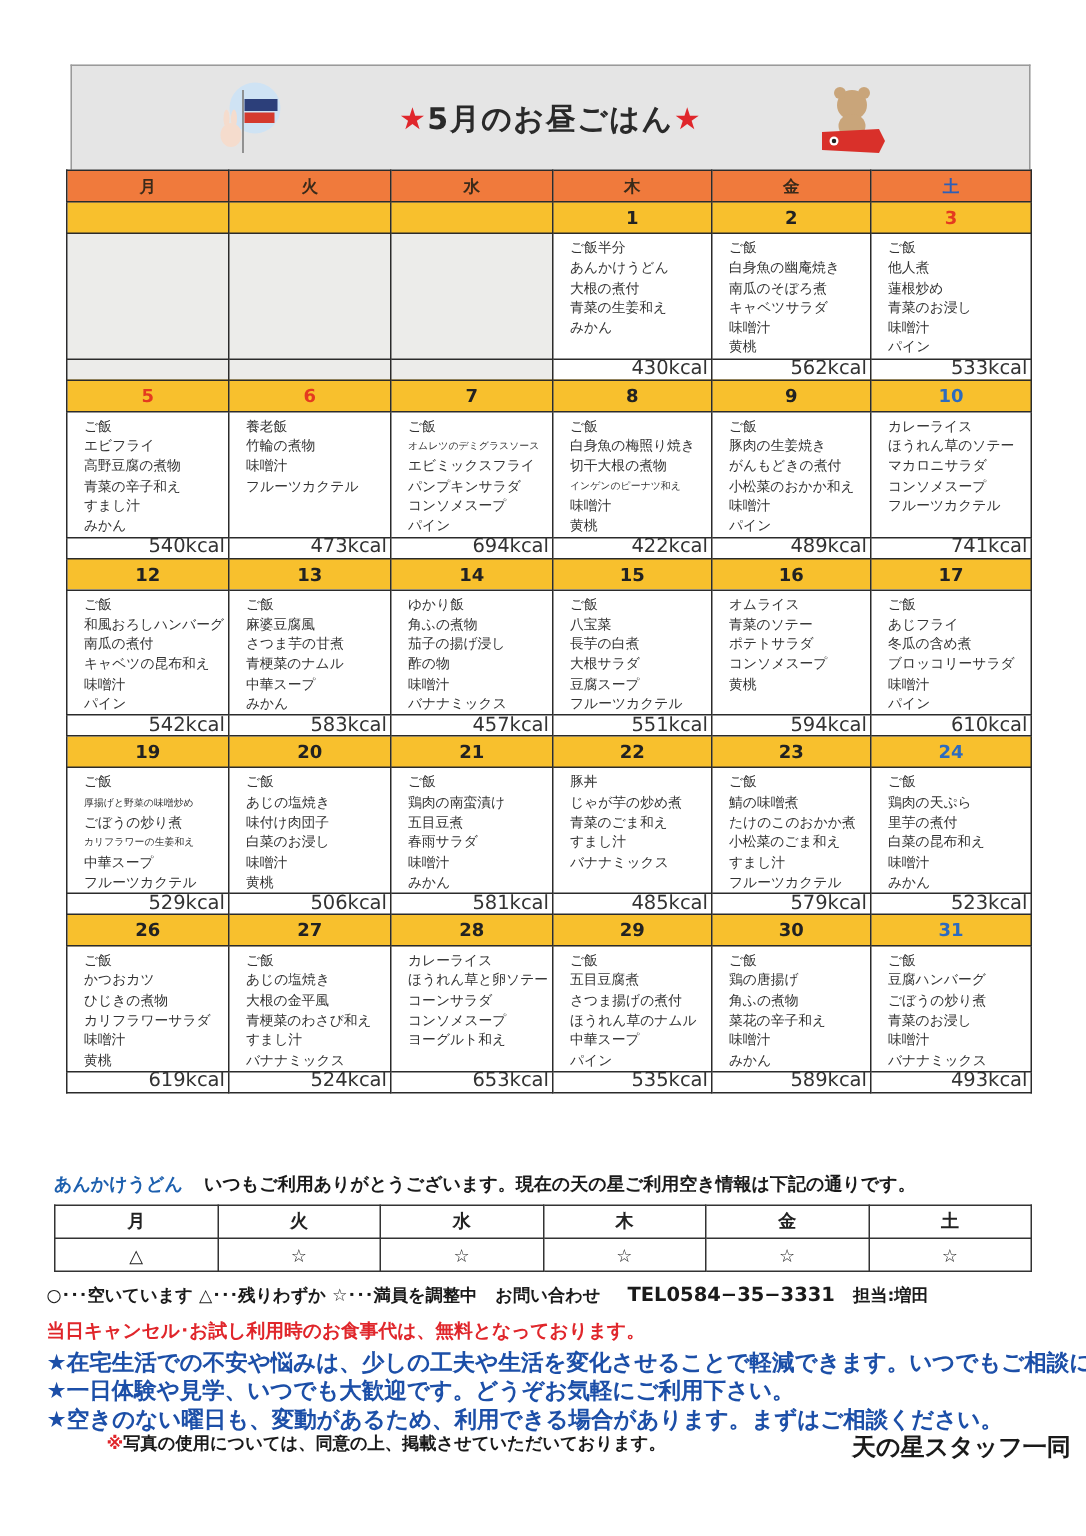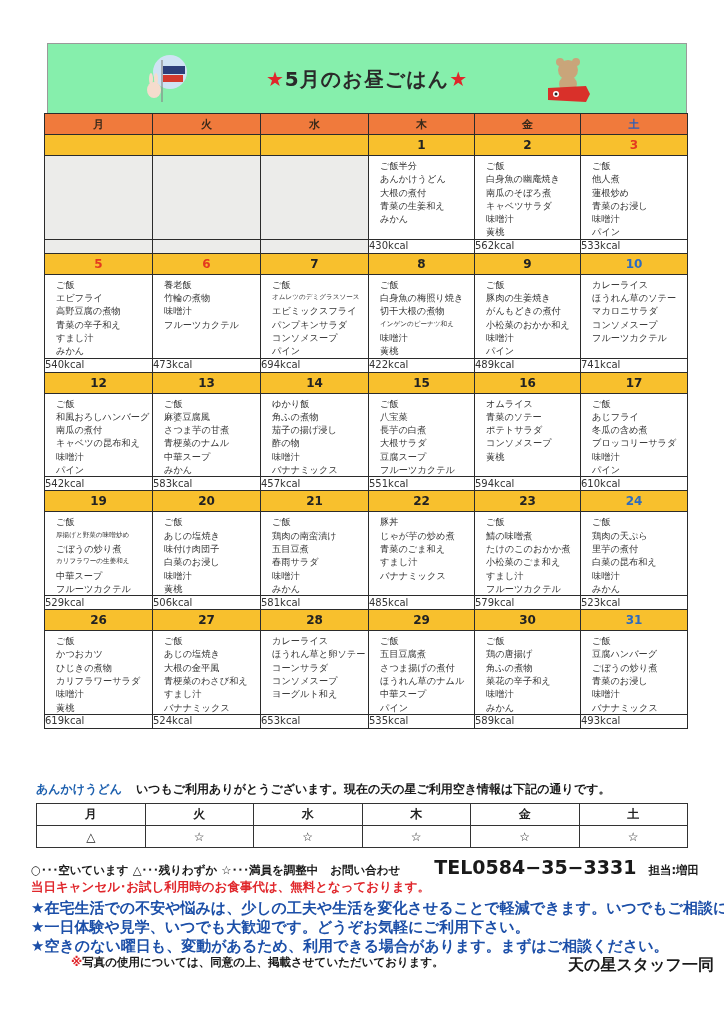--- a/index.html
+++ b/index.html
@@ -1,21 +1,21 @@
 <!DOCTYPE html>
 <html><head>
 <meta charset="utf-8">
 <style>
   * { box-sizing: border-box; margin: 0; padding: 0; }
   html, body { width: 724px; height: 1024px; background: #ffffff; overflow: hidden; }
   body { font-family: "DejaVu Sans", sans-serif; color: #222; position: relative; }
 
   .frame {
     position: absolute; left: 47px; top: 43px; width: 640px; height: 70px;
-    border: 1px solid #9a9a9a; border-bottom: none; background: #86efac;
+    border: 1px solid #9a9a9a; border-bottom: none; background: #e5e5e5;
   }
   .title {
     position: absolute; left: 0; right: 0; top: 22px; text-align: center;
     font-size: 20px; font-weight: bold; color: #2a2a2a; letter-spacing: 1px;
   }
   .title .star { color: #e0262b; }
   .illus-left { position: absolute; left: 92px; top: 6px; width: 55px; height: 55px; }
   .illus-right { position: absolute; left: 492px; top: 8px; width: 55px; height: 55px; }
 
   .calendar {
@@ -35,21 +35,21 @@
   .date-row td.red { color: #e43a1f; }
   .date-row td.blue { color: #2d6bbf; }
   .menu-row td {
     background: #fff; height: 83px; vertical-align: top; padding: 3px 0 0 11px;
     font-size: 9.2px; line-height: 13.3px; color: #333;
   }
   .menu-row td.empty { background: #ececea; }
   .menu-row .item { white-space: nowrap; overflow: hidden; display: block; }
   .menu-row .item.small { font-size: 6.6px; }
   .kcal-row td {
-    background: #fff; height: 14px; font-size: 10px; 
+    background: #fff; height: 14px; font-size: 13px; text-align: right;
     padding-right: 2px; line-height: 12px; color: #333;
   }
   .kcal-row td.empty { background: #ececea; }
 
   .avail-title {
     position: absolute; left: 36px; top: 781px; font-size: 12px; font-weight: bold;
     white-space: nowrap;
   }
   .avail-title .lbl { color: #1c5fae; margin-right: 14px; }
   .avail-title .msg { color: #1a1a1a; }
@@ -59,21 +59,21 @@
     border-collapse: collapse; table-layout: fixed;
   }
   .avail td { border: 1px solid #333; height: 22px; text-align: center; font-size: 12px; }
   .avail tr.hd td { font-weight: bold; }
   .avail tr.vals td { font-size: 12px; }
 
   .note-line {
     position: absolute; left: 31px; white-space: nowrap; font-weight: bold;
   }
   .legend { top: 856px; font-size: 11.5px; color: #1a1a1a; }
-  .legend .tel { margin-left: 30px; font-size: 19px; }
+  .legend .tel { margin-left: 14px; font-size: 13px; }
   .legend .staff { margin-left: 8px; }
   .red-note { top: 879px; font-size: 12.5px; color: #e0262b; }
   .blue-note { font-size: 15px; color: #1c4fa8; }
   .b1 { top: 899px; }
   .b2 { top: 918px; }
   .b3 { top: 937px; }
   .photo-note { top: 955px; font-size: 11.5px; color: #1a1a1a; margin-left: 40px; }
   .photo-note .kome { color: #e0262b; }
   .signature { position: absolute; left: 568px; top: 955px; font-size: 16px; font-weight: bold; color: #1a1a1a; }
 </style>

